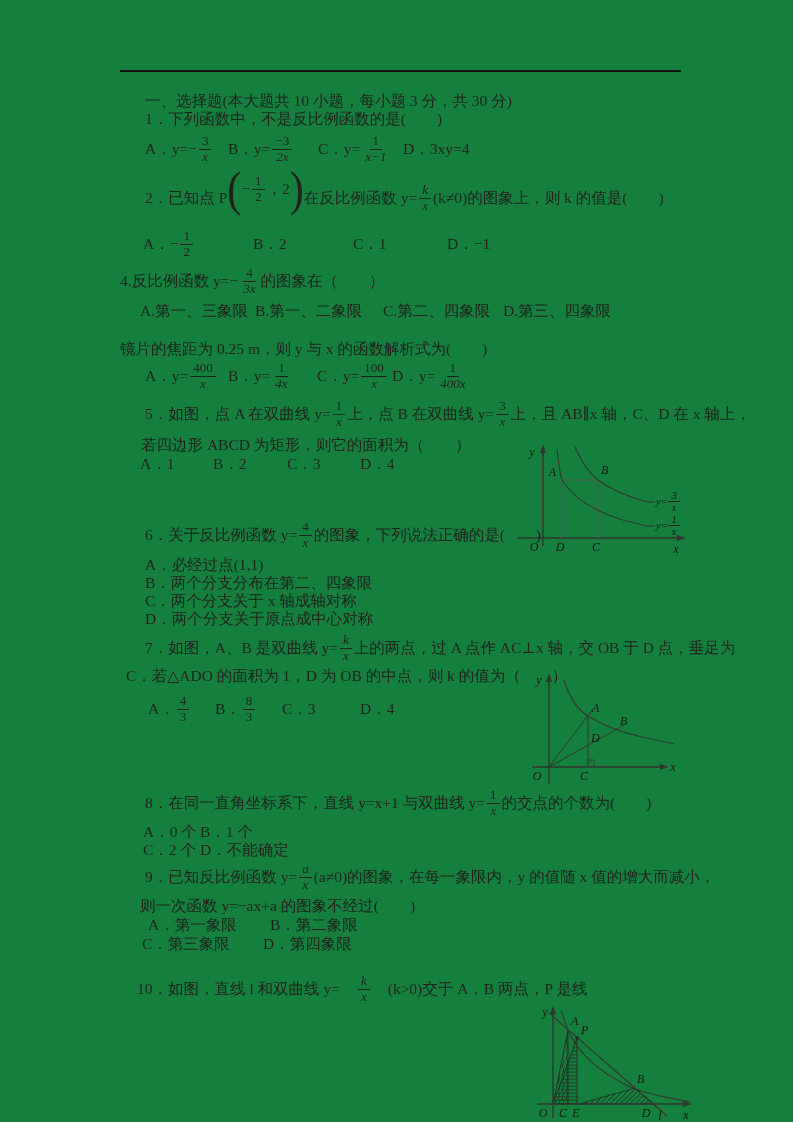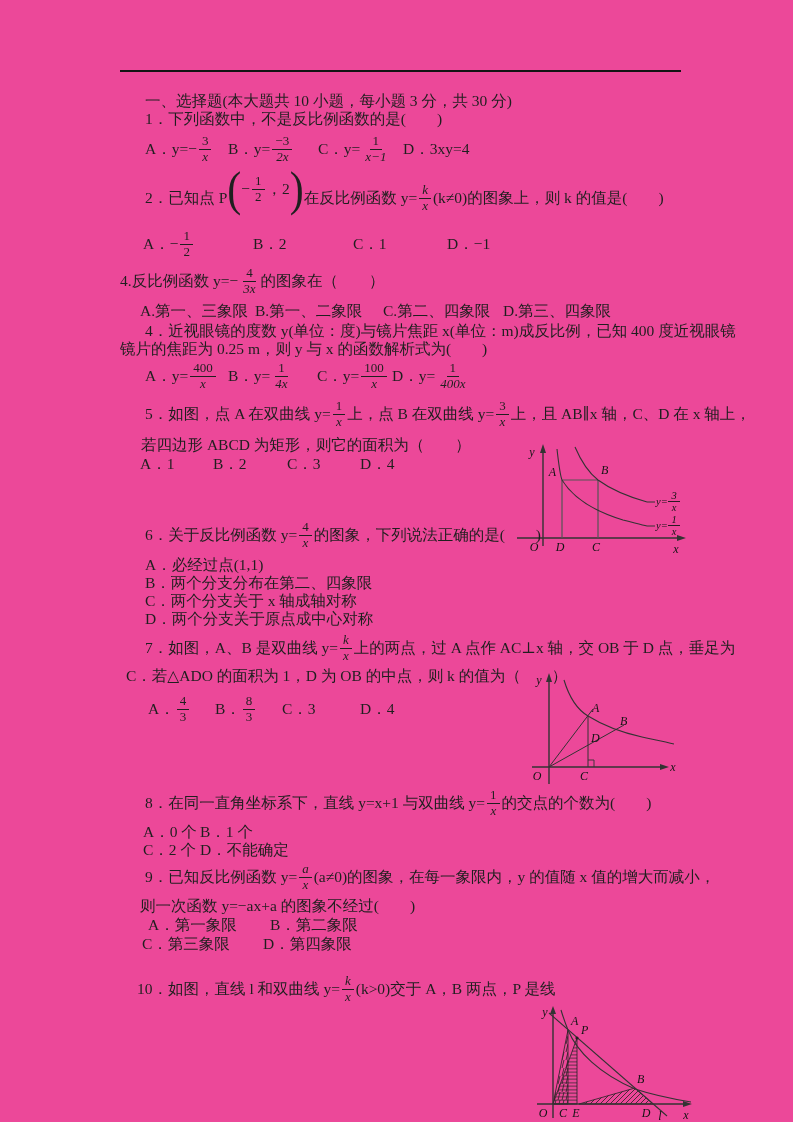--- a/index.html
+++ b/index.html
@@ -1,19 +1,19 @@
 <!DOCTYPE html>
 <html><head>
 <meta charset="utf-8">
 <style>
   html,body{margin:0;padding:0;background:#ffffff;}
   .page{
     position:relative;
     width:793px;height:1122px;
-    background:#ec4899;
+    background:#15803d;
     font-family:"Liberation Serif","DejaVu Serif",serif;
     color:#1f1f1f;
     overflow:hidden;
   }
   .rule{position:absolute;background:#141414;}
   .line{
     position:absolute;
     white-space:nowrap;
     font-size:15.5px;
     line-height:18px;
@@ -104,21 +104,20 @@
   <div class="fline" style="left:120px;top:260px;height:42px;">
     <span>4.反比例函数 y=−</span>
       <span class="frac"><span class="num">4</span><span class="den it">3x</span></span>
       <span>的图象在（　　）</span>
   </div>
   <div class="line" style="left:140px;top:302px;">A.第一、三象限</div>
   <div class="line" style="left:255px;top:302px;">B.第一、二象限</div>
   <div class="line" style="left:383px;top:302px;">C.第二、四象限</div>
   <div class="line" style="left:503px;top:302px;">D.第三、四象限</div>
 
-  <div class="line" style="left:145px;top:322px;">4．近视眼镜的度数 y(单位：度)与镜片焦距 x(单位：m)成反比例，已知 400 度近视眼镜</div>
   <div class="line" style="left:120px;top:340px;">镜片的焦距为 0.25 m，则 y 与 x 的函数解析式为(　　)</div>
   <div class="fline" style="left:145px;top:356px;height:40px;">
     <span>A．y=</span>
       <span class="frac"><span class="num">400</span><span class="den it">x</span></span>
   </div>
   <div class="fline" style="left:228px;top:356px;height:40px;">
     <span>B．y=</span>
       <span class="frac"><span class="num">1</span><span class="den it">4x</span></span>
   </div>
   <div class="fline" style="left:317px;top:356px;height:40px;">
@@ -236,21 +235,21 @@
     <span>9．已知反比例函数 y=</span>
       <span class="frac"><span class="num it">a</span><span class="den it">x</span></span>
       <span>(a≠0)的图象，在每一象限内，y 的值随 x 值的增大而减小，</span>
   </div>
   <div class="line" style="left:140px;top:897px;">则一次函数 y=−ax+a 的图象不经过(　　)</div>
   <div class="line" style="left:148px;top:916px;">A．第一象限</div>
   <div class="line" style="left:270px;top:916px;">B．第二象限</div>
   <div class="line" style="left:142px;top:935px;">C．第三象限</div>
   <div class="line" style="left:263px;top:935px;">D．第四象限</div>
 
-  <div class="fline" style="left:137px;top:968px;height:42px;">
+  <div class="fline" style="left:137px;top:968px;height:42px;gap:16px;">
     <span>10．如图，直线 l 和双曲线 y=</span>
       <span class="frac"><span class="num it">k</span><span class="den it">x</span></span>
       <span>(k&gt;0)交于 A，B 两点，P 是线</span>
   </div>
 
   <svg class="fig" style="left:505px;top:1004px;" width="195" height="118" viewBox="0 0 195 118">
     <defs>
       <pattern id="hatch-steep" width="4" height="8" patternUnits="userSpaceOnUse">
         <path d="M3,0 L1,8" stroke="#222" stroke-width="0.8" fill="none"></path>
       </pattern>

